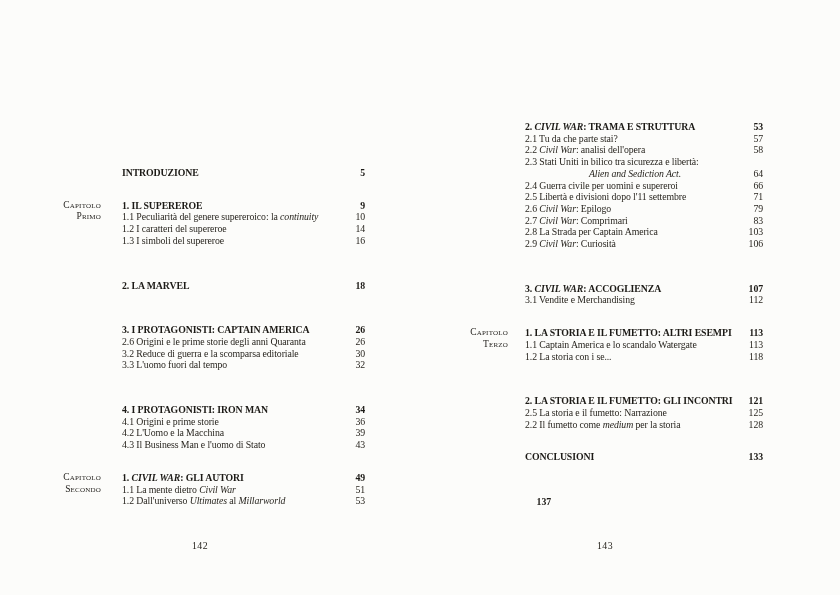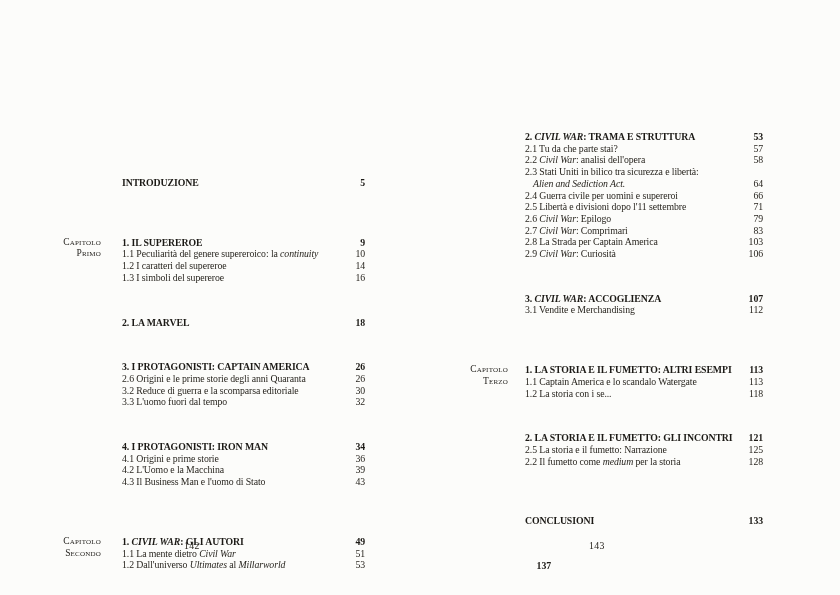--- a/index.html
+++ b/index.html
@@ -15,48 +15,48 @@
     position: absolute; top: 0; height: 595px; width: 420px;
   }
   #page-left  { left: 0; padding-left: 44px; }
   #page-right { left: 420px; }
 
   .toc { position: absolute; }
   #toc-left  { left: 40px; top: 167px; width: 325px; }
   #toc-right { left: 23px; top: 121px; width: 320px; }
 
   .toc-group { display: flex; align-items: flex-start; margin-top: 33px; }
-  .toc-group.gap-none  { margin-top: 10px; }
-  .toc-group.gap-large { margin-top: 48px; justify-content: center; }
+  .toc-group.gap-none  { margin-top: 0; }
+  .toc-group.gap-large { margin-top: 21px; justify-content: center; }
 
   .chapter-label {
     flex: 0 0 82px; width: 82px; box-sizing: border-box;
     padding-right: 21px; text-align: right;
     font-variant: small-caps;
     font-size: 9.5px; line-height: 11.7px;
     letter-spacing: 0.2px; color: #262420;
   }
   #toc-right .chapter-label { padding-right: 17px; }
 
   .entries { flex: 1 1 auto; min-width: 0; }
 
   .toc-row {
     display: flex;
     font-size: 9.8px; line-height: 11.7px;
     letter-spacing: -0.1px;
   }
   .toc-row.heading { font-weight: bold; color: #1c1a16; }
   .toc-row .t { flex: 1 1 auto; min-width: 0; white-space: nowrap; }
-  .toc-row.indent .t { padding-left: 8px; }
+  .toc-row.indent .t { padding-left: 8px; text-align: center; }
   .toc-row .p { flex: 0 0 26px; text-align: right; white-space: nowrap; }
   .toc-row em { font-style: italic; }
 
   .folio {
     position: absolute; top: 540px; width: 32px;
-    text-align: left; font-size: 9.8px;
+    text-align: center; font-size: 9.8px;
     letter-spacing: 0.4px; color: #28251f;
   }
   #folio-left  { left: 184px; }
   #folio-right { left: 169px; }
 </style>
 </head>
 <body>
 
 <div>
   <div class="page" id="page-left">

